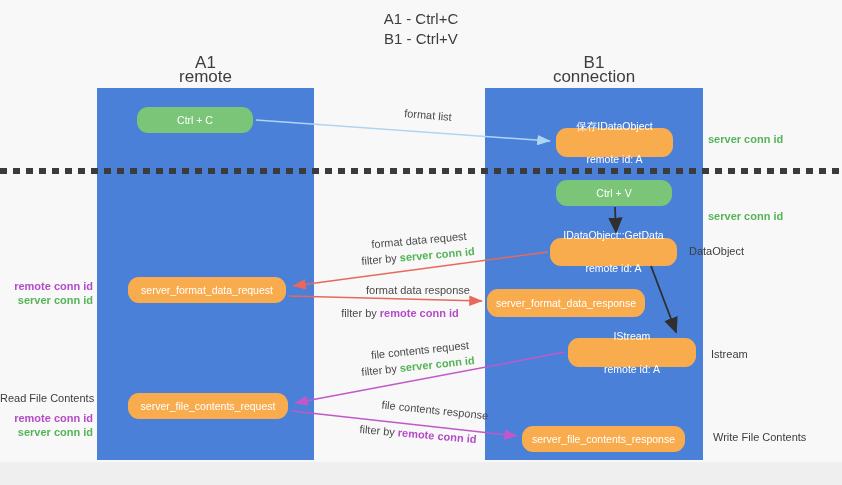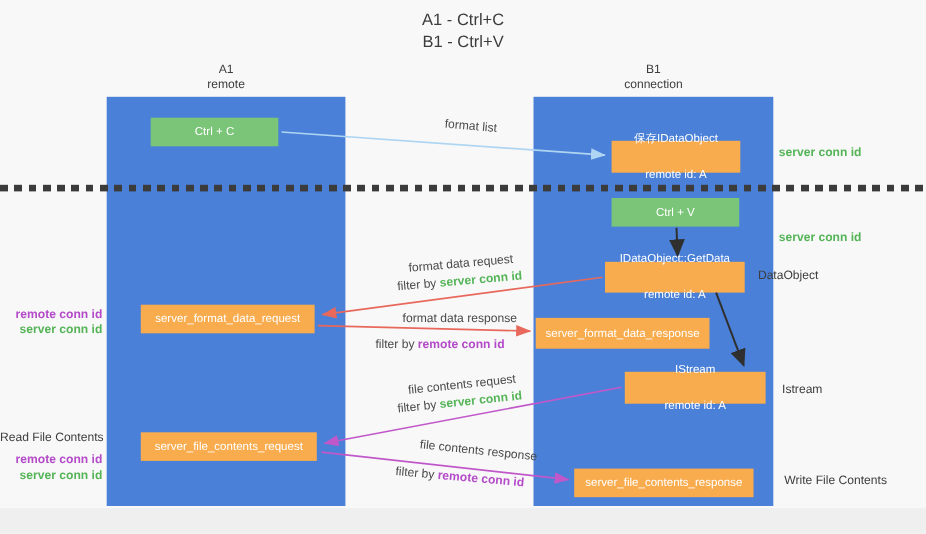--- a/index.html
+++ b/index.html
@@ -4,27 +4,27 @@
 <style>
   html,body{margin:0;padding:0;background:#f0f0f0;}
   #canvas{
     position:relative;width:842px;height:485px;overflow:hidden;
     background:#f8f8f8;
     font-family:"Liberation Sans","DejaVu Sans",sans-serif;
     color:#3d3d3d;
   }
   .title{position:absolute;left:0;right:0;top:9px;text-align:center;
     font-size:15px;line-height:20px;color:#3c3c3c;}
-  .lane-header{position:absolute;text-align:center;font-size:11px;line-height:14px;color:#3d3d3d;}
+  .lane-header{position:absolute;text-align:center;font-size:17px;line-height:14px;color:#3d3d3d;}
   .lane{position:absolute;top:88px;height:372px;background:#4a80d8;z-index:1;}
   .dotted{position:absolute;left:0;top:168px;width:842px;height:6px;z-index:3;
     background:repeating-linear-gradient(90deg,#3b3b3b 0 7px,transparent 7px 13px);}
   .bottom-strip{position:absolute;left:0;top:462px;width:842px;height:23px;background:#efefef;z-index:0;}
   .box{position:absolute;display:flex;flex-direction:column;align-items:center;justify-content:center;
-    color:#fff;font-size:10.5px;line-height:13px;text-align:center;z-index:4;white-space:nowrap;}
+    color:#fff;font-size:10.5px;line-height:13px;text-align:center;z-index:4;white-space:nowrap;border-radius:11px;}
   .orange{background:#f9ac4e;gap:20px;}
   .green{background:#7ac578;}
   .lbl{position:absolute;font-size:11px;color:#4a4a4a;white-space:nowrap;z-index:5;}
   .center{text-align:center;}
   .green-t{color:#55b457;font-weight:bold;}
   .purple-t{color:#b44bc8;font-weight:bold;}
   .dark-t{color:#3d3d3d;}
   svg.arrows{position:absolute;left:0;top:0;z-index:6;pointer-events:none;}
 </style>
 </head>

